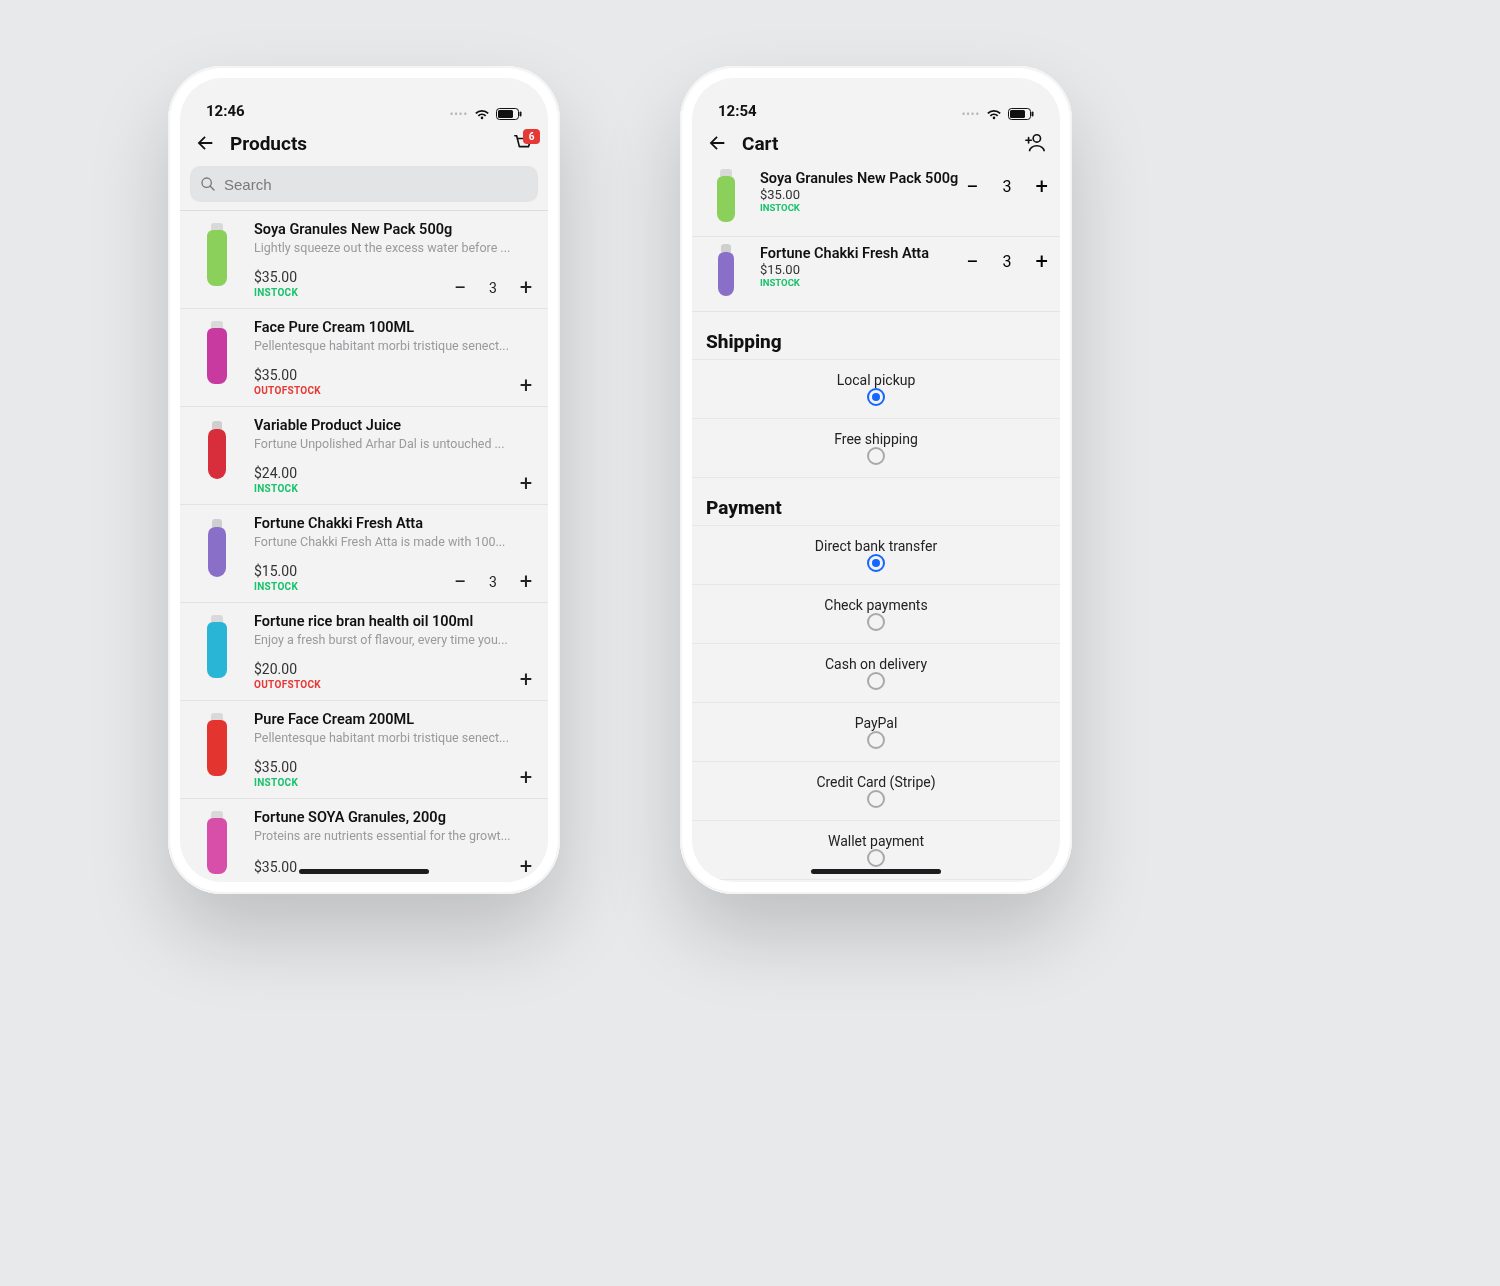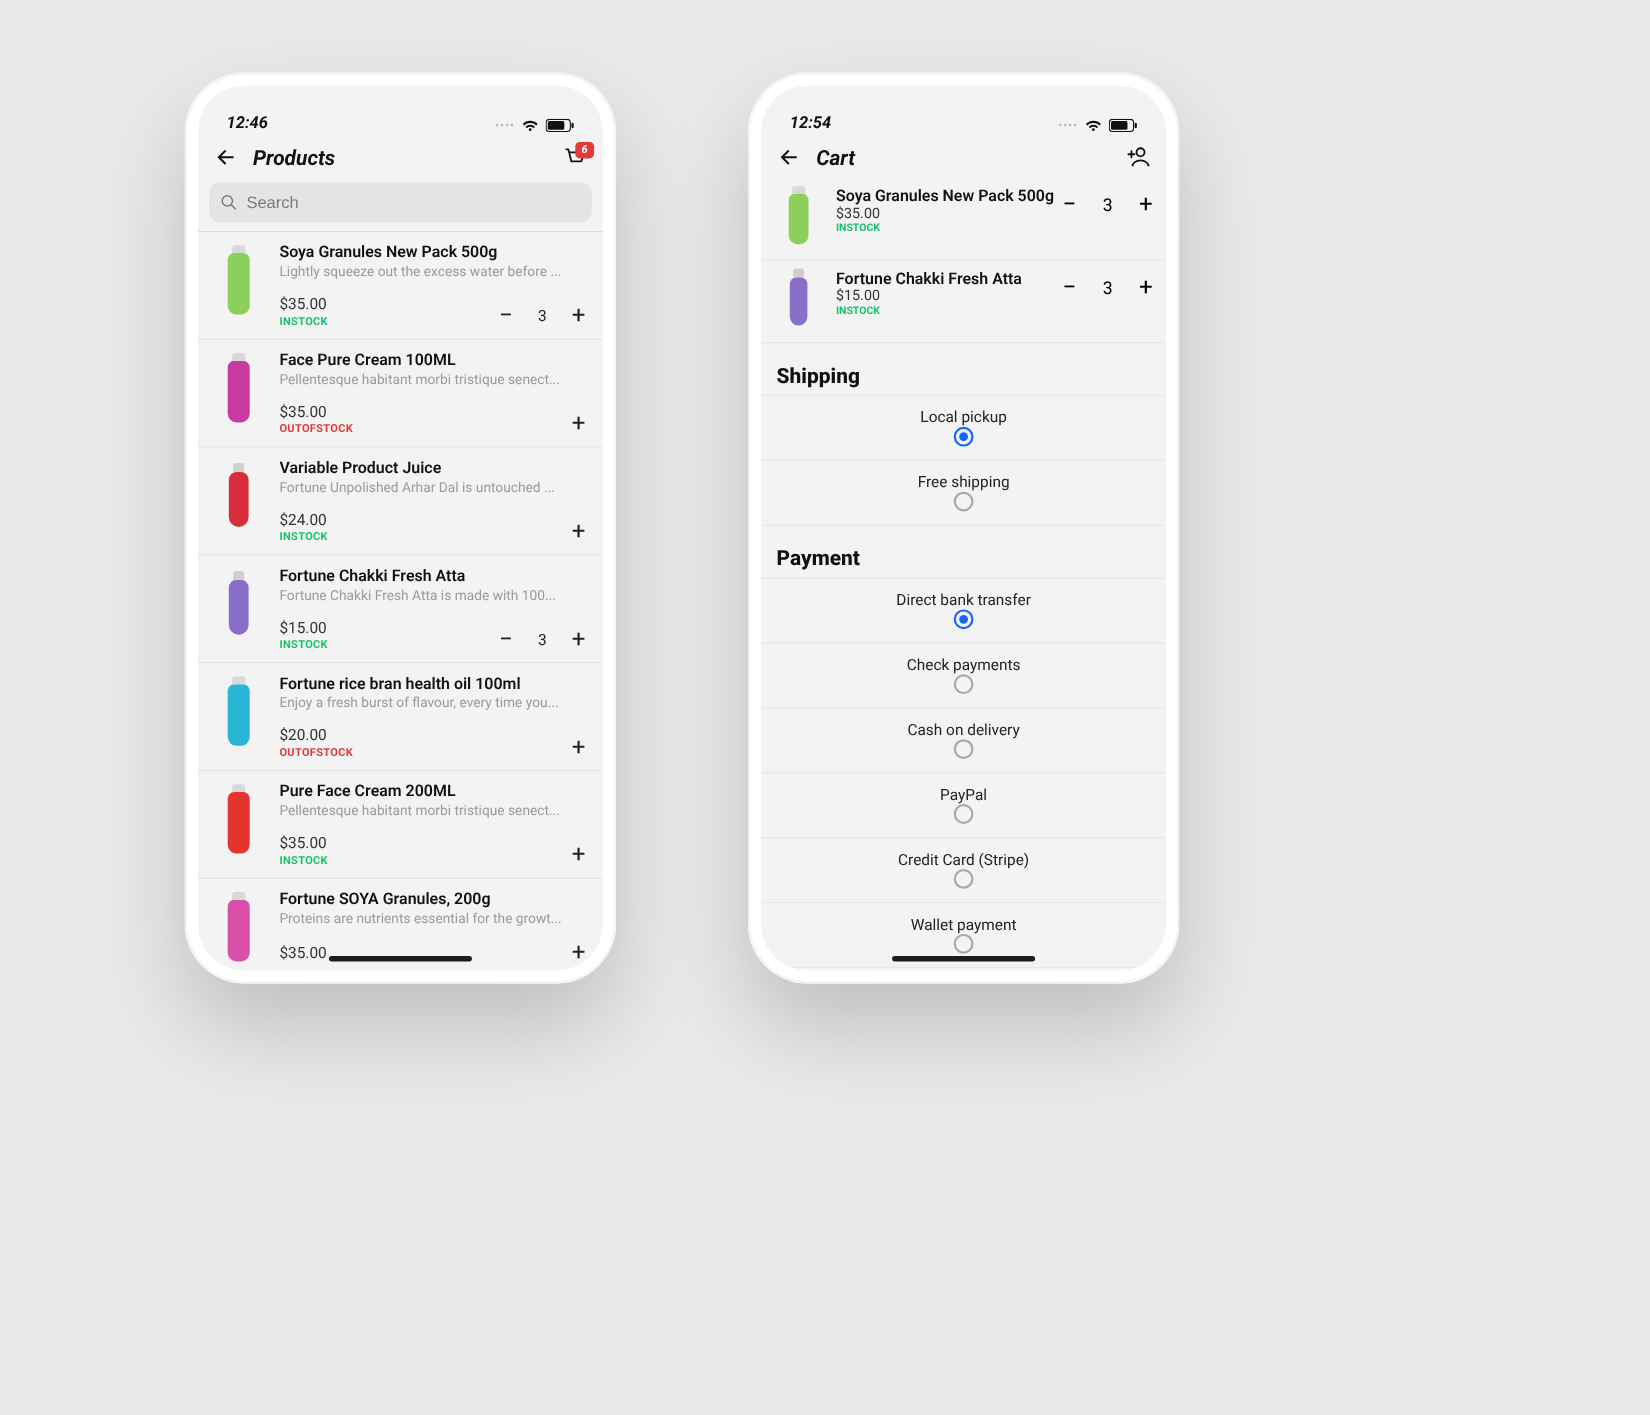--- a/index.html
+++ b/index.html
@@ -10,28 +10,28 @@
     box-shadow: 0 40px 80px rgba(0,0,0,0.18), inset 0 0 0 2px #f4f4f5, inset 0 0 0 12px #ffffff;
     padding:12px;
   }
   .phone .screen {
     width:100%; height:100%; border-radius:42px; background:#f3f3f4; overflow:hidden; position:relative;
   }
   .phone.left  { top:66px; left:168px; }
   .phone.right { top:66px; left:680px; }
 
   
-  .status { height:46px; display:flex; align-items:flex-end; justify-content:space-between; padding:0 26px 4px; font-size:15px; font-weight:700; color:#111;font-style:italic; }
+  .status { height:46px; display:flex; align-items:flex-end; justify-content:space-between; padding:0 26px 4px; font-size:15px; font-weight:700; color:#111; }
   .status .icons { display:flex; align-items:center; gap:6px; }
   .dots { font-size:10px; letter-spacing:1px; color:#b8b8b8; }
   .wifi, .batt { display:inline-block; }
   .batt svg, .wifi svg { display:block; }
 
   
-  .nav { height:38px; display:flex; align-items:center; padding:0 14px; gap:14px;font-style:italic; }
+  .nav { height:38px; display:flex; align-items:center; padding:0 14px; gap:14px; }
   .nav .title { font-size:19px; font-weight:700; color:#111; }
   .nav .spacer { flex:1; }
   .badge { position:relative; width:22px; height:20px; }
   .badge .count { position:absolute; top:-4px; right:-6px; min-width:17px; height:15px; border-radius:4px; background:#e53935; color:#fff; font-size:10px; font-weight:700; display:flex; align-items:center; justify-content:center; padding:0 3px; }
 
   
   .search { margin:4px 10px 8px; height:36px; background:#e3e4e5; border-radius:10px; display:flex; align-items:center; padding:16px 10px; gap:8px; color:#6d6d70; }
   .search input { border:0; background:transparent; font-size:15px; color:#333; outline:none; flex:1; }
   .search input::placeholder { color:#7a7a7d; }
 

